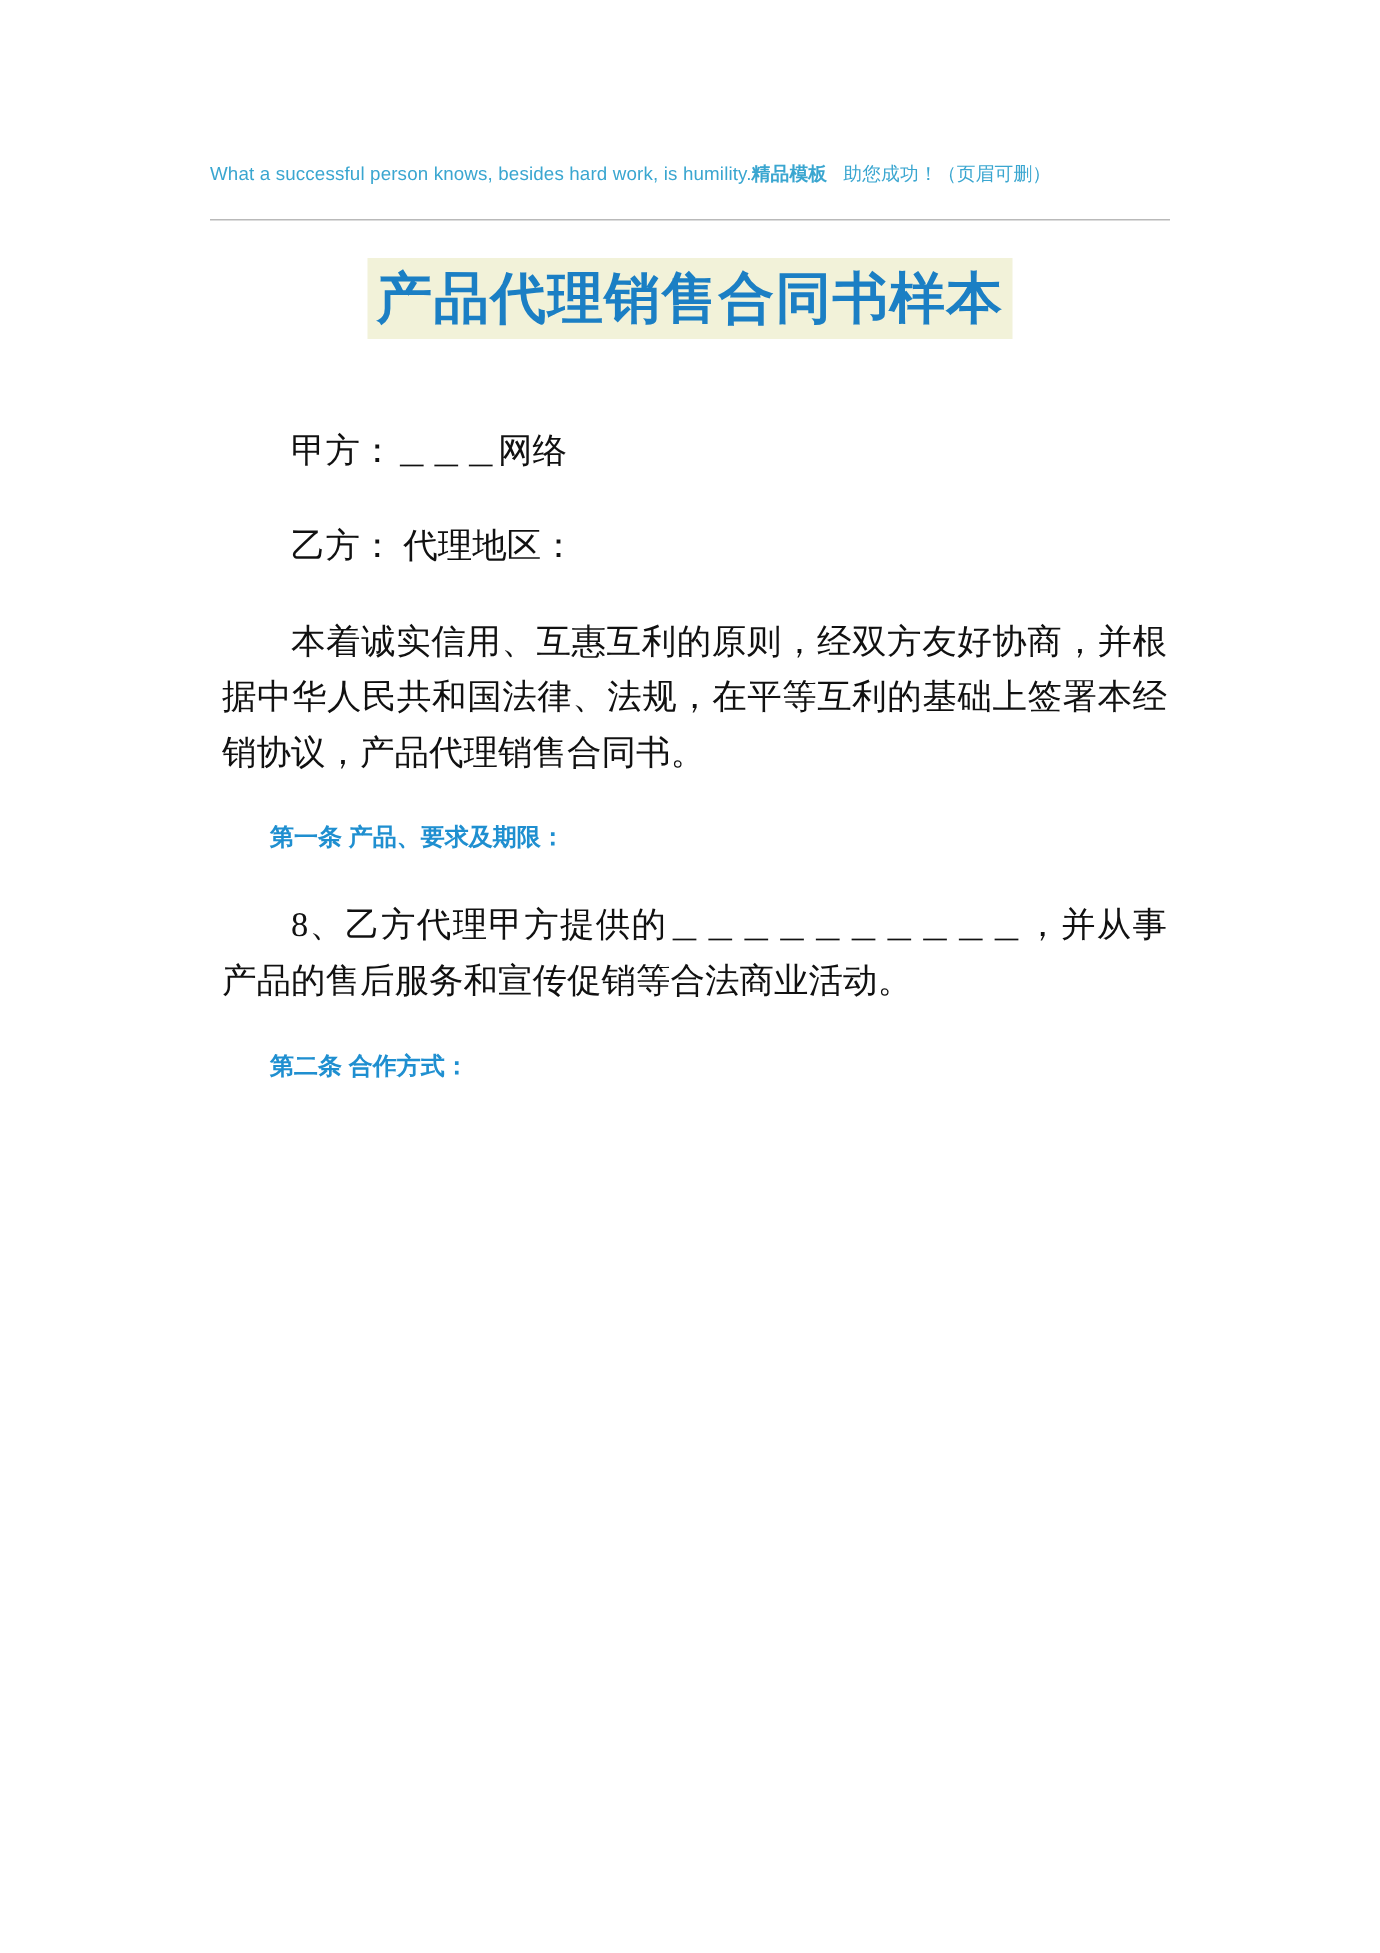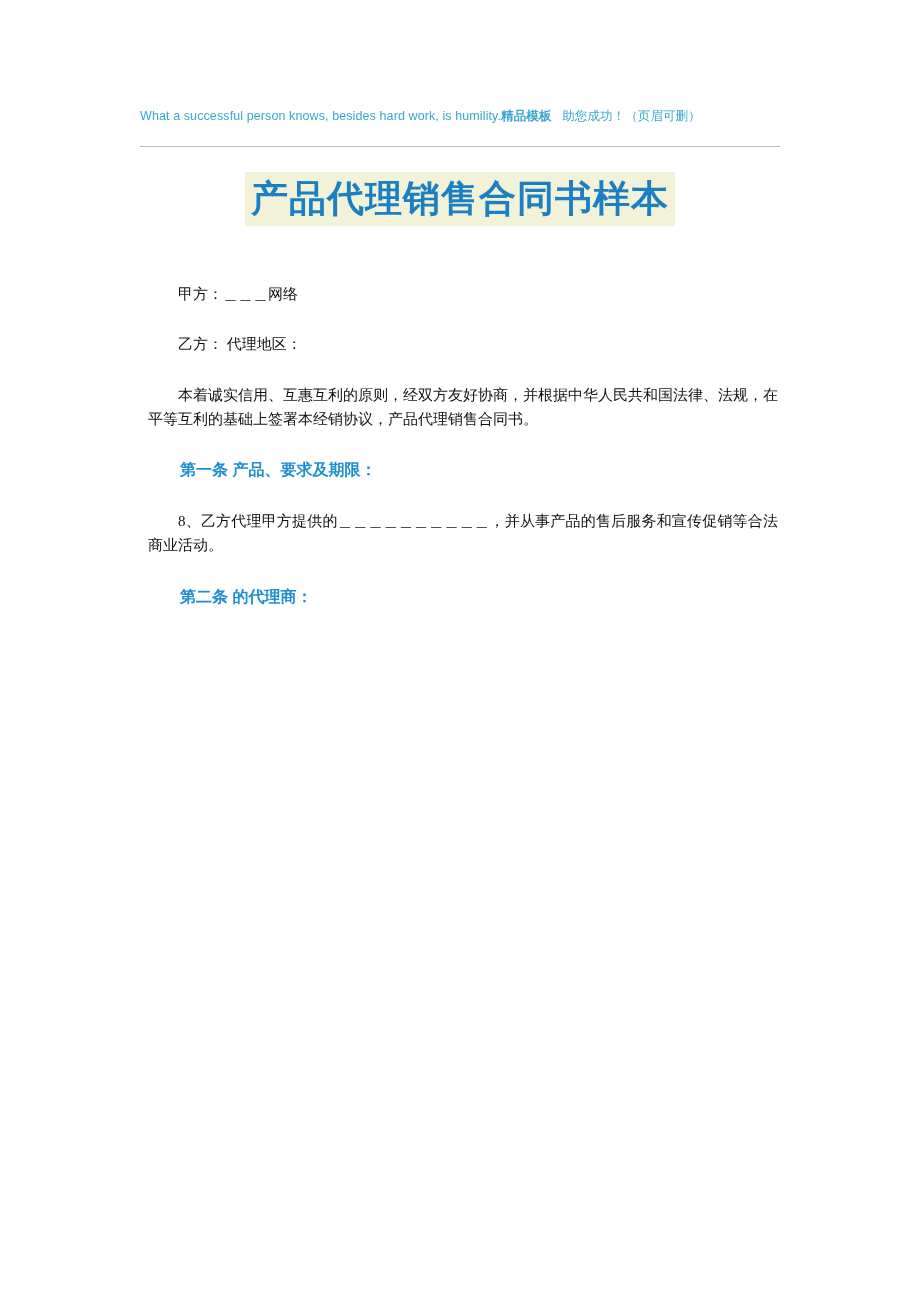--- a/index.html
+++ b/index.html
@@ -63,21 +63,21 @@
     text-align: right;
   }
   .body-text {
     position: absolute;
     left: 148px;
     top: 282px;
     width: 630px;
   }
   p {
     margin: 0 0 26px 0;
-    font-size: 15px;
+    font-size: 23px;
     line-height: 1.62;
     color: #111111;
     text-align: justify;
   }
   p.indent {
     text-indent: 2em;
   }
   .section-head {
     color: #1f8fd0;
     font-family: "Liberation Sans", sans-serif;
@@ -106,16 +106,16 @@
 
   <div class="body-text">
     <p class="indent">甲方：＿＿＿网络</p>
     <p class="indent">乙方：  代理地区：</p>
     <p class="indent">本着诚实信用、互惠互利的原则，经双方友好协商，并根据中华人民共和国法律、法规，在平等互利的基础上签署本经销协议，产品代理销售合同书。</p>
 
     <p class="section-head">第一条  产品、要求及期限：</p>
 
     <p class="indent">8、乙方代理甲方提供的＿＿＿＿＿＿＿＿＿＿，并从事产品的售后服务和宣传促销等合法商业活动。</p>
 
-    <p class="section-head">第二条  的代理商：</p>
+    <p class="section-head">第二条  合作方式：</p>
   </div>
 
 </div>
 
 </body></html>

